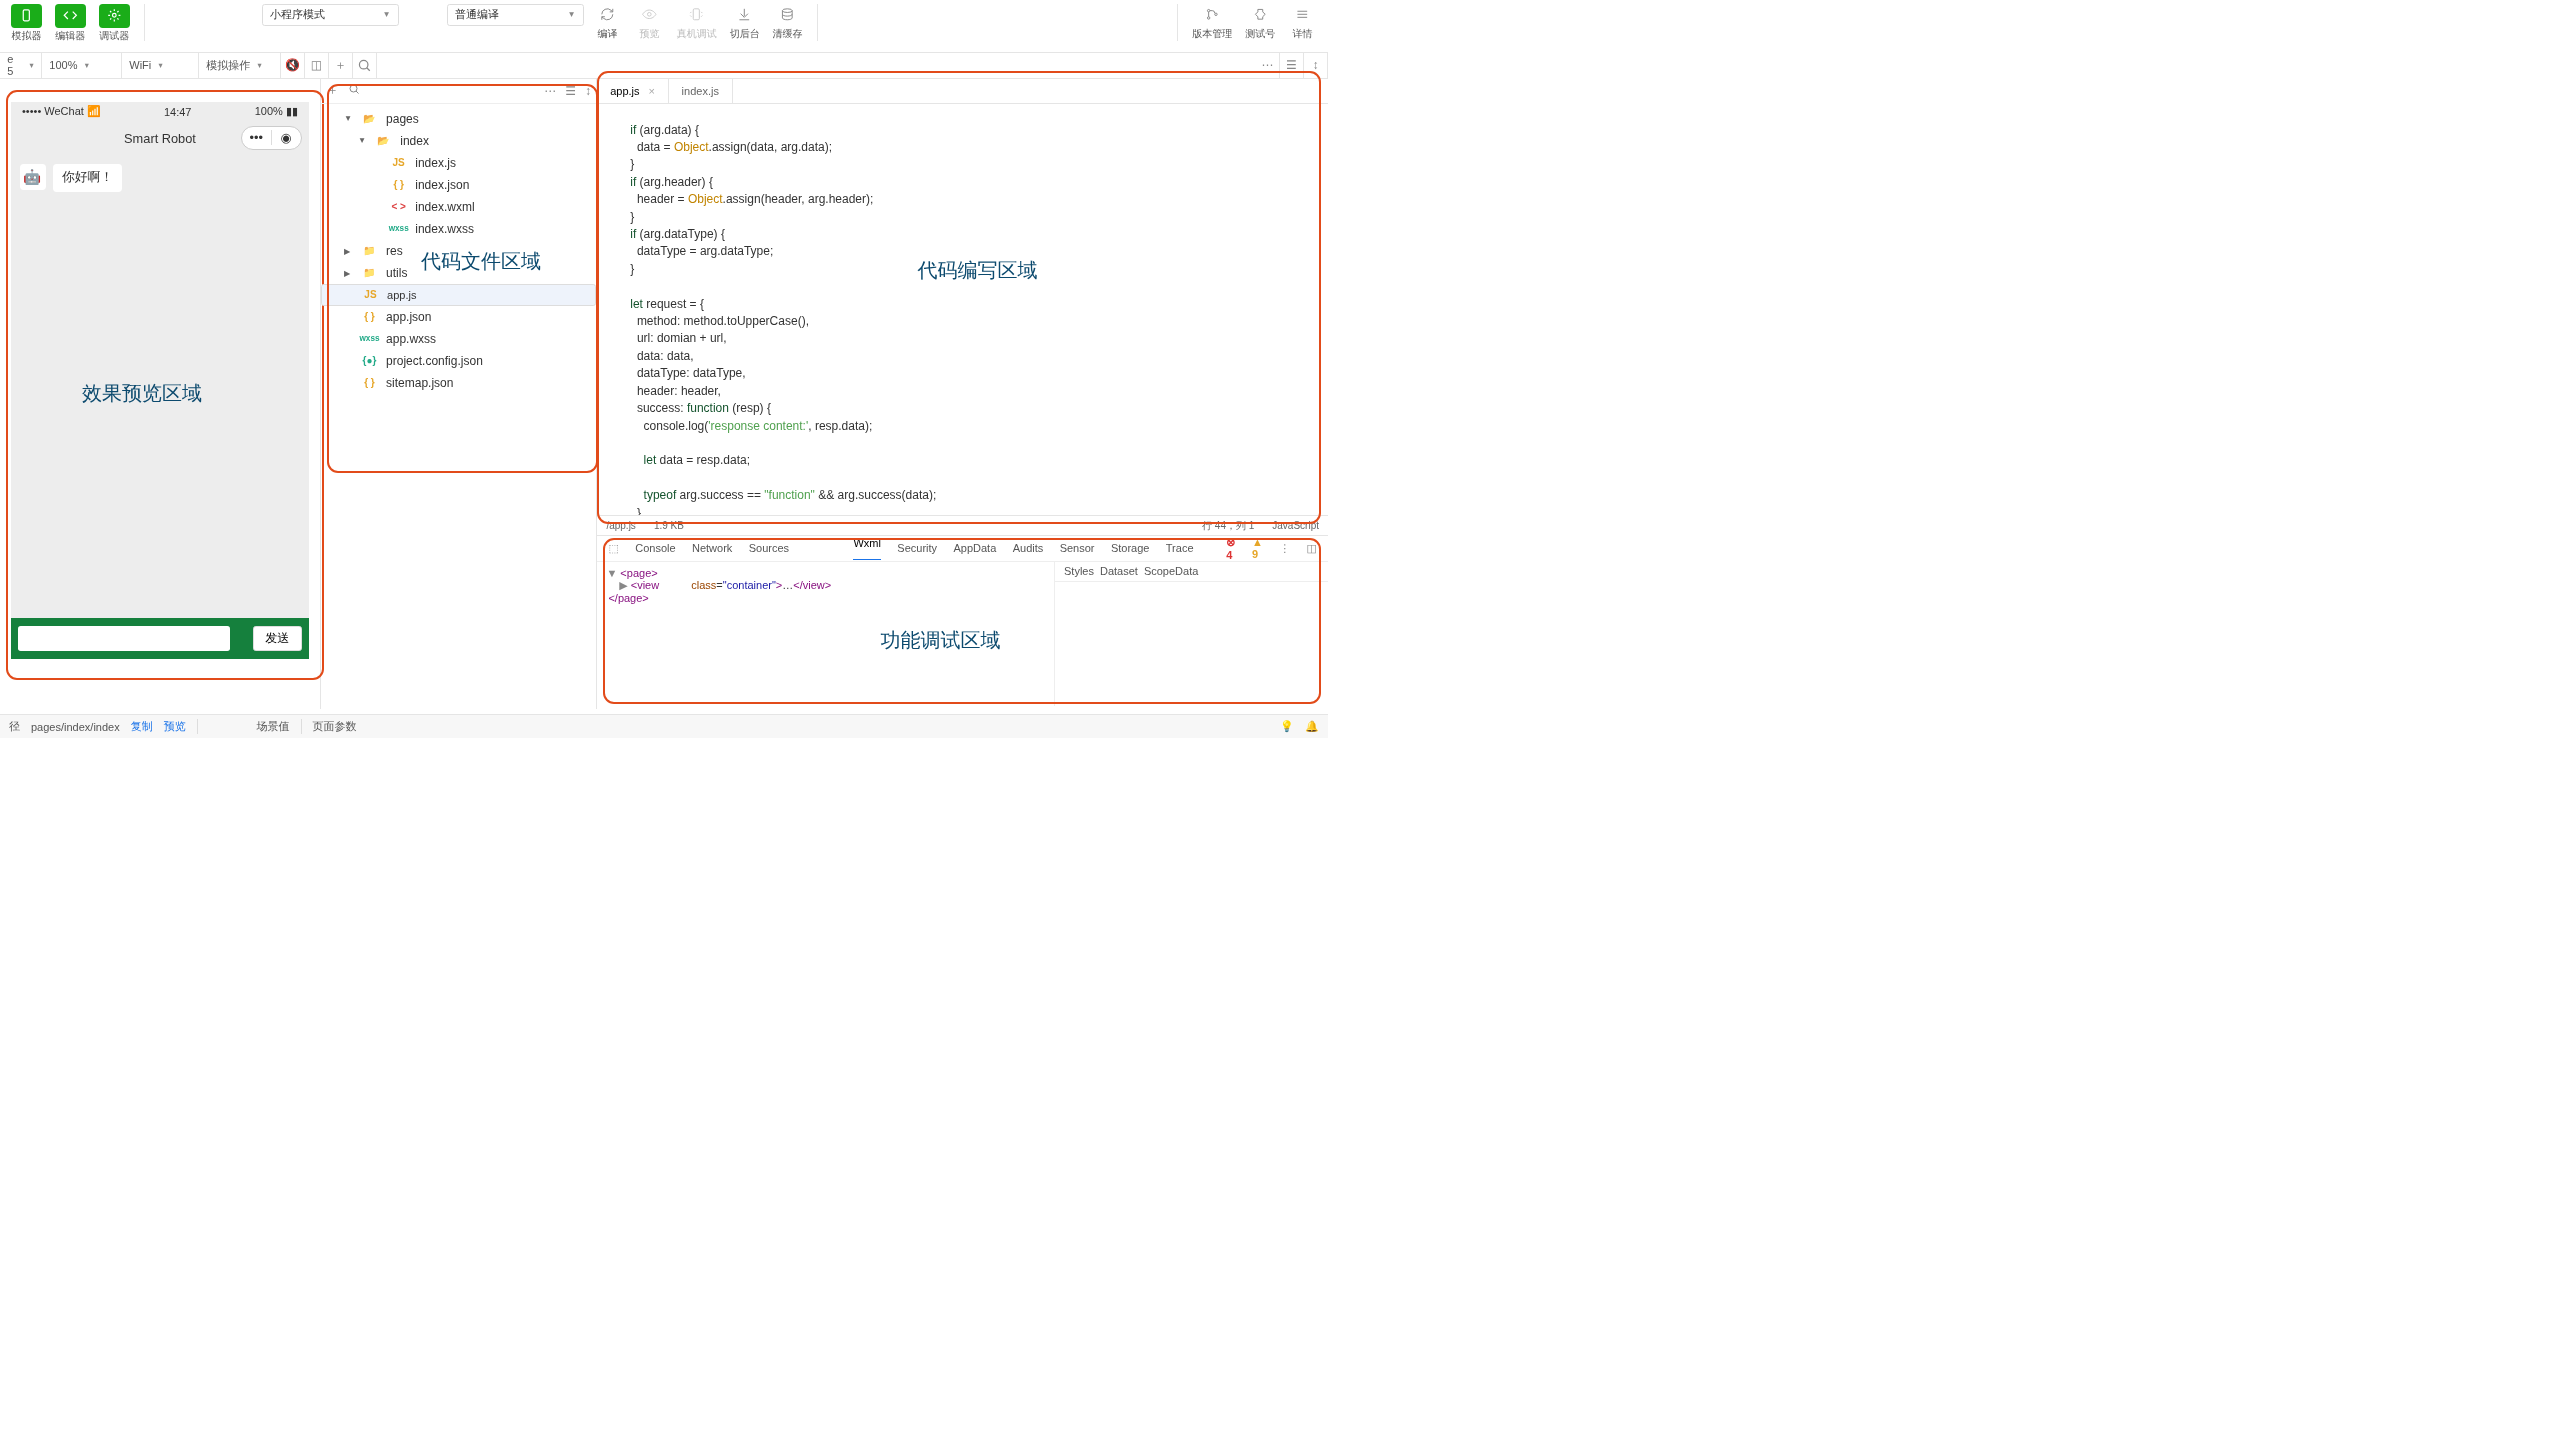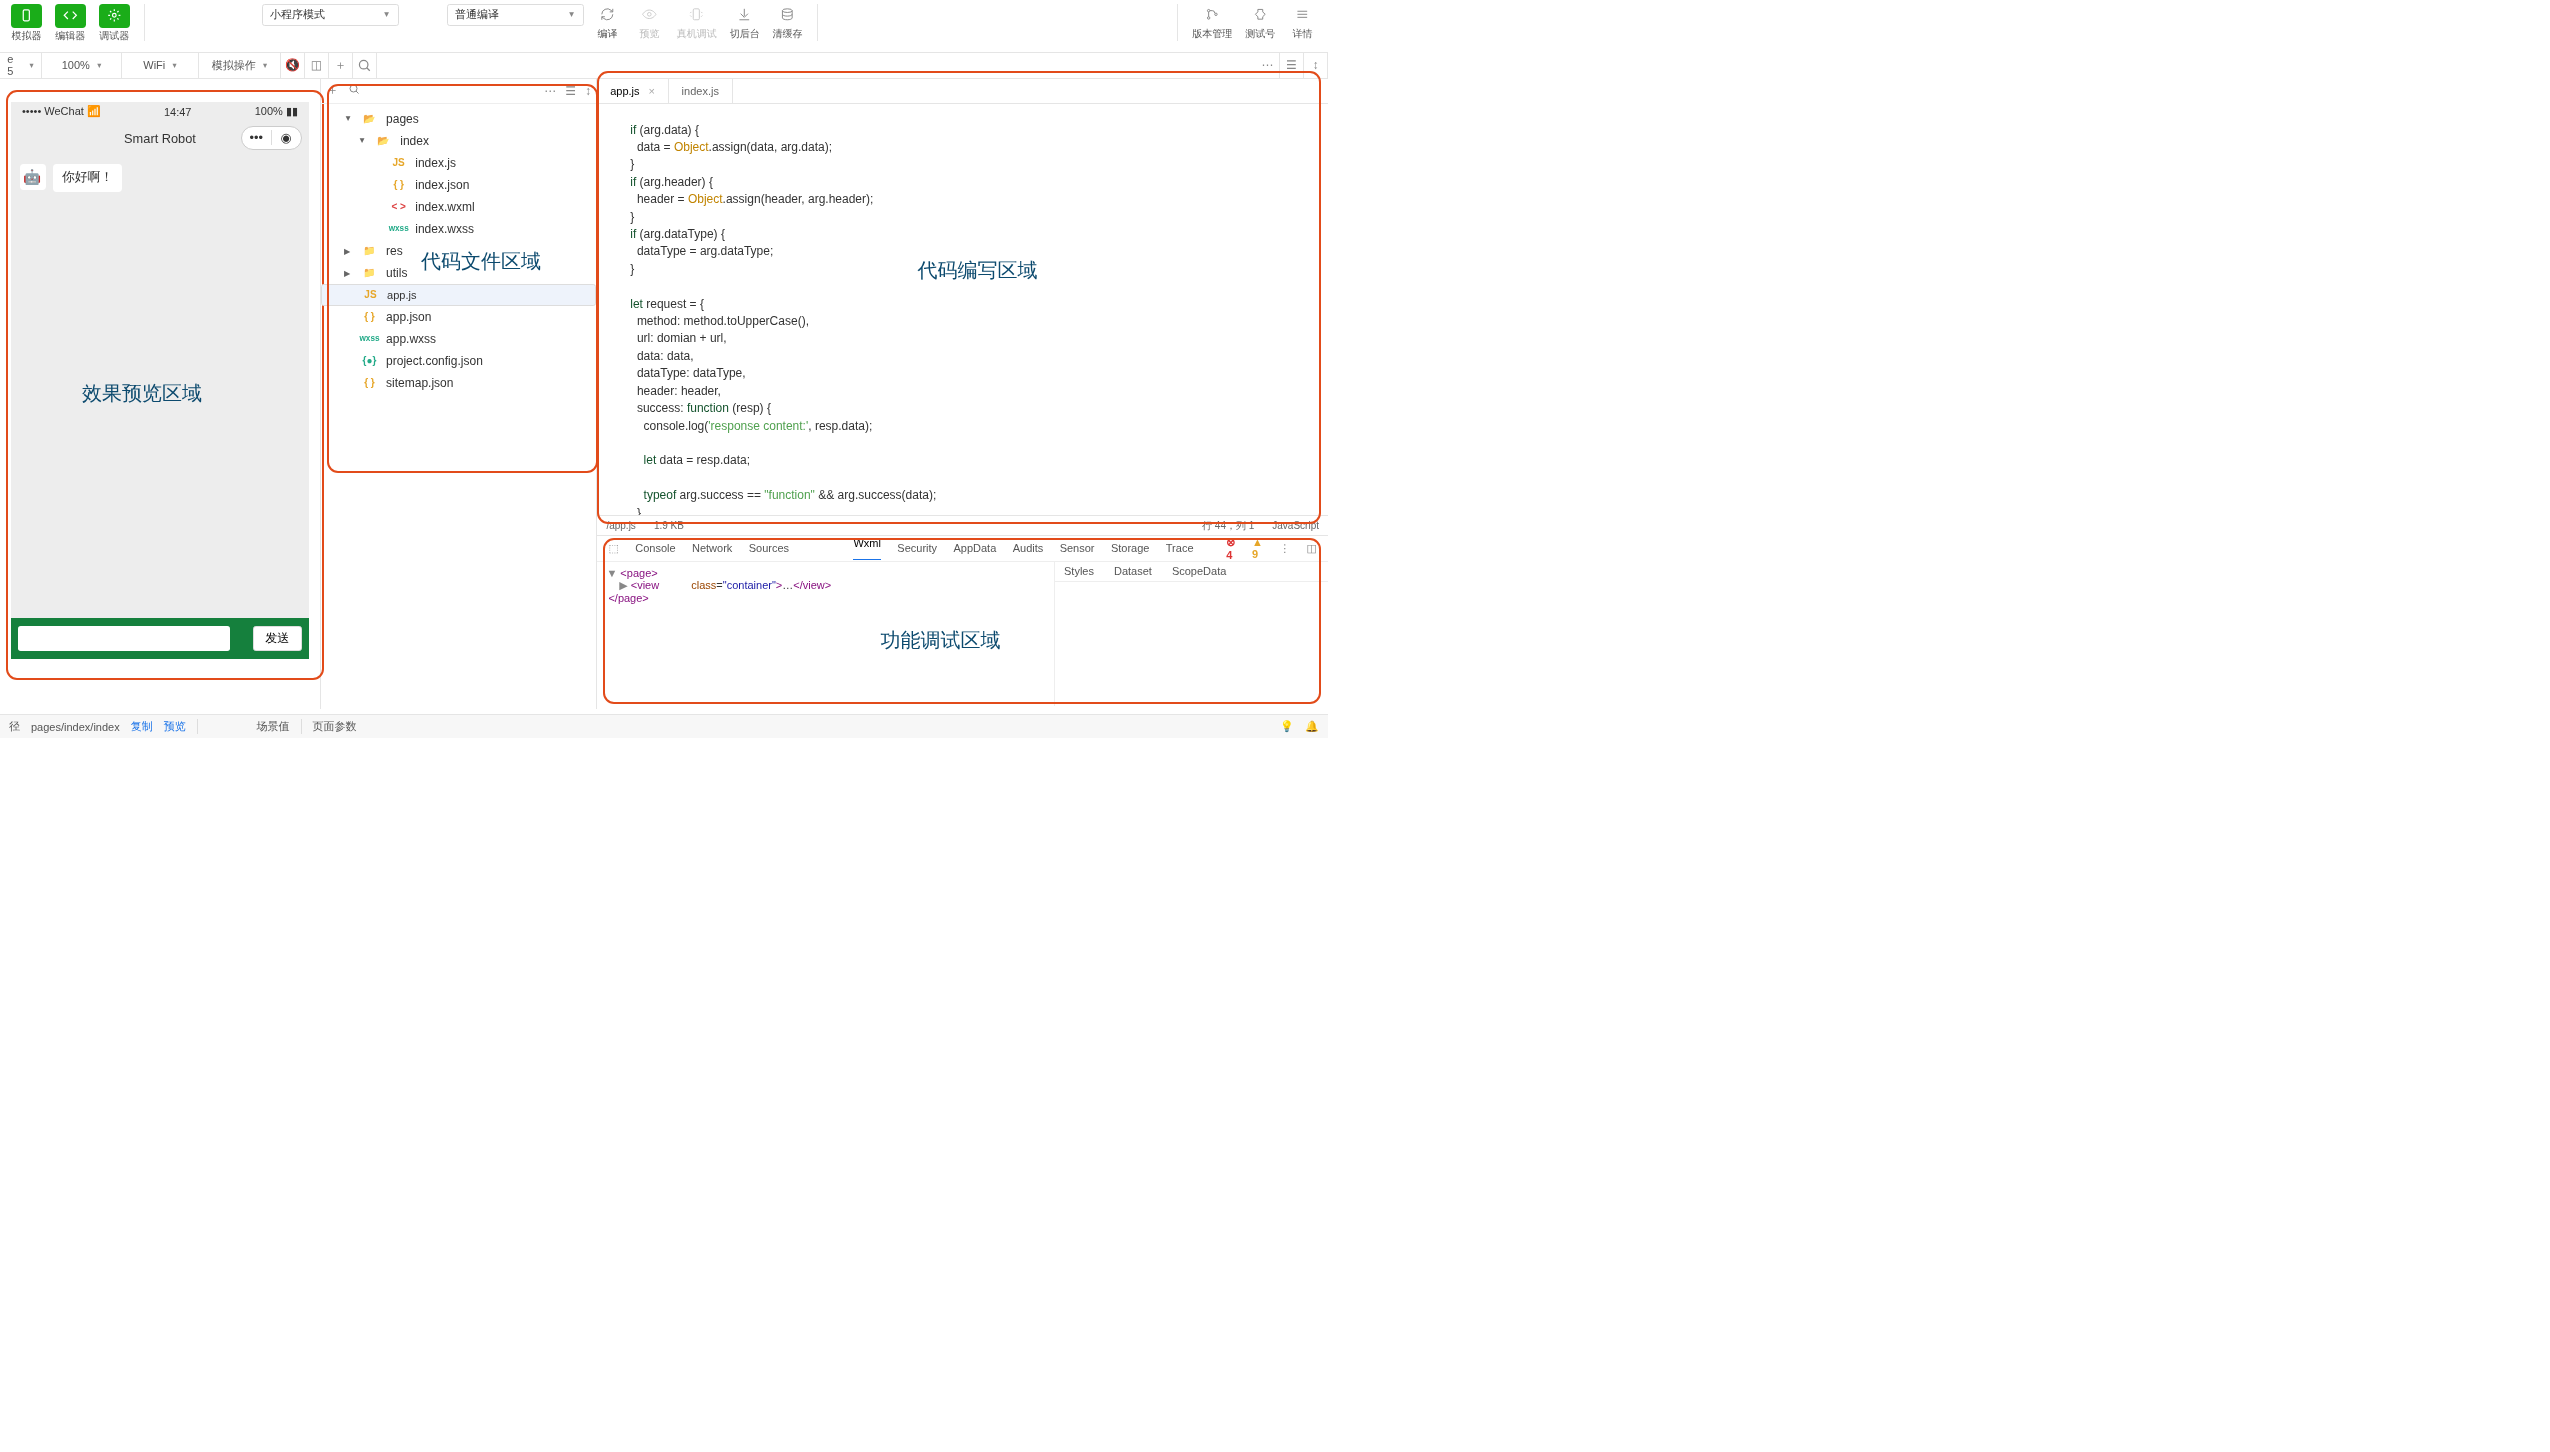--- a/index.html
+++ b/index.html
@@ -13,21 +13,21 @@
 .tb-lbl { font-size:10px; color:#555; }
 .tb-ico { display:flex; align-items:center; justify-content:center; width:29px; height:22px; color:#888; }
 .tb-ico.disabled { color:#ccc; }
 .vsep { width:0.9px; height:37px; background:#e5e5e5; margin:0 5.5px; }
 .spacer { flex:1; }
 .sel { display:flex; align-items:center; gap:5.5px; border:0.9px solid #ddd; border-radius:2.7px; padding:1.8px 7.3px; height:22px; font-size:11px; background:#fff; color:#333; }
 .sel .caret { color:#888; font-size:8.2px; }
 
 
 .second-bar { height:25.6px; border-bottom:0.9px solid #e5e5e5; display:flex; align-items:center; }
-.sb-sel { border-right:0.9px solid #e5e5e5; height:100%; display:flex; align-items:center; padding:0 7.3px; font-size:11px; color:#555; gap:7.3px;justify-content:center; }
+.sb-sel { border-right:0.9px solid #e5e5e5; height:100%; display:flex; align-items:center; padding:0 7.3px; font-size:11px; color:#555; gap:7.3px; }
 .sb-sel .caret { color:#888; font-size:8.2px; }
 .sb-ico { width:24px; height:100%; display:flex; align-items:center; justify-content:center; color:#888; border-right:0.9px solid #e5e5e5; }
 
 
 .main { display:flex; height:630px; }
 
 
 .sim-panel { width:329px; border-right:0.9px solid #e5e5e5; position:relative; padding:11px; }
 .sim-box { position:absolute; left:5.5px; top:11px; width:318px; height:590px; border:2.7px solid #e24b1a; border-radius:11px; }
 .phone { width:298px; margin:12px auto 0; background:#ededed; border-radius:7.3px; height:557px; display:flex; flex-direction:column; }
@@ -82,21 +82,21 @@
 .dev-panel { height:172px; position:relative; border-top:0.9px solid #e5e5e5; }
 .dev-box { position:absolute; left:5.5px; top:1.8px; right:7.3px; bottom:3.7px; border:2.7px solid #e24b1a; border-radius:11px; pointer-events:none; }
 .dev-tabs { height:25.6px; display:flex; align-items:center; gap:16.4px; padding:0 11px; border-bottom:0.9px solid #eee; font-size:11px; color:#555; }
 .dev-tabs .tab.active { color:#000; border-bottom:1.8px solid #1a73e8; padding-bottom:10px;margin-left:48px; }
 .dev-tabs .sp { flex:1; }
 .dev-tabs .err { color:#d33; font-weight:600; }
 .dev-tabs .warn { color:#e6a628; font-weight:600; }
 .dev-body { display:flex; height:144px; }
 .dev-left { flex:1; padding:5.5px 9px; font-family:Menlo,Consolas,monospace; font-size:11px; }
 .dev-right { width:274px; border-left:0.9px solid #eee; }
-.dev-rtabs { display:flex; gap:20px; padding:3.7px 9px; border-bottom:0.9px solid #eee; font-size:11px; color:#555;text-align:center; }
+.dev-rtabs { display:flex; gap:6px; padding:3.7px 9px; border-bottom:0.9px solid #eee; font-size:11px; color:#555;text-align:center; }
 .tag { color:#881280; }
 .attr-n { color:#994500;margin-left:26px; }
 .attr-v { color:#1a1aa6; }
 
 
 .bottom-bar { position:absolute; bottom:0; left:0; right:0; height:24px; border-top:0.9px solid #e5e5e5; background:#f7f7f7; display:flex; align-items:center; font-size:11px; color:#555; padding:0 9px; gap:11px; }
 .bottom-bar .lk { color:#1a73e8; }
 .bottom-bar .sep { width:0.9px; height:14.6px; background:#ddd; }
 
 

